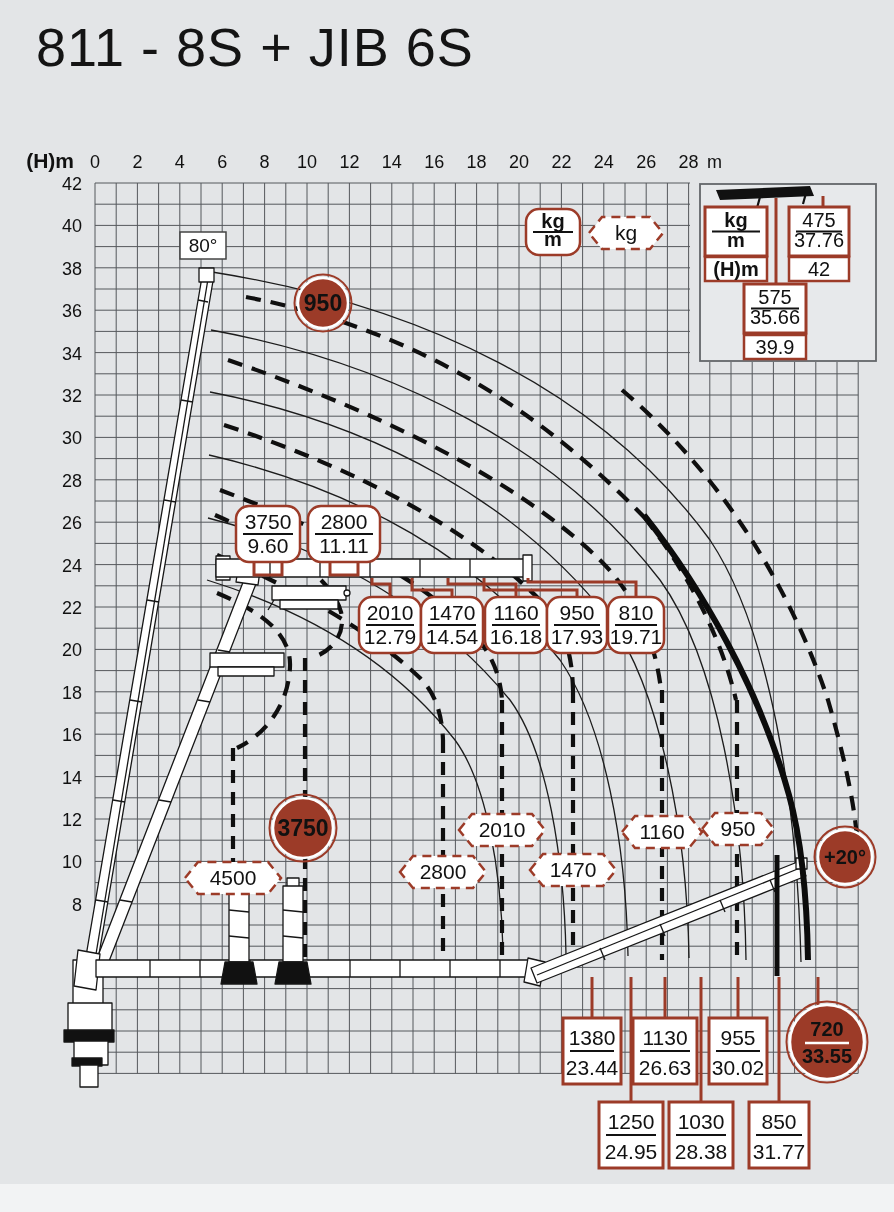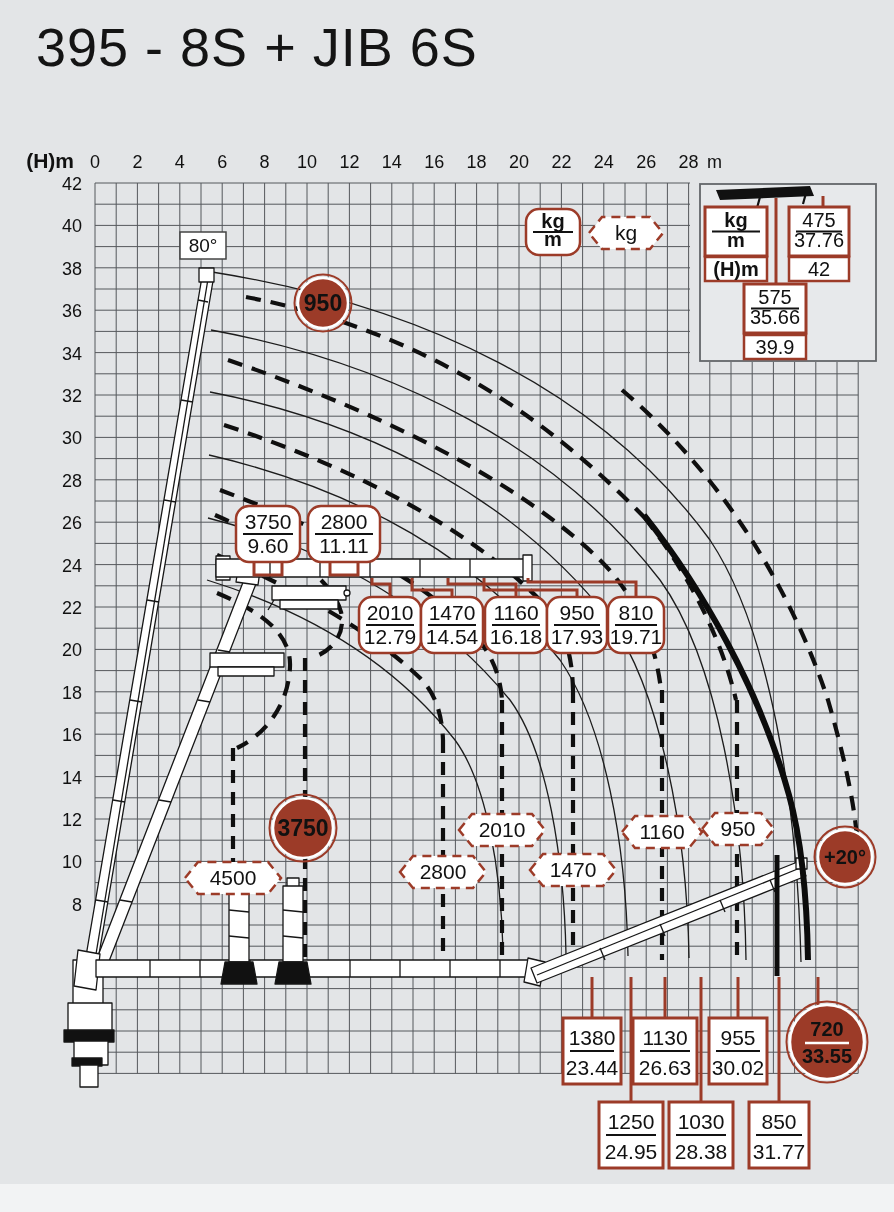--- a/index.html
+++ b/index.html
@@ -13,21 +13,21 @@
     position:absolute;left:36px;top:16px;
     font-size:54px;font-weight:400;color:#141414;letter-spacing:1px;
   }
   svg text{font-family:"Liberation Sans",sans-serif;fill:#111;}
 </style>
 </head>
 <body>
 
 
 
-<div id="title">395 - 8S + JIB 6S</div>
+<div id="title">811 - 8S + JIB 6S</div>
 
 <svg id="svg" width="894" height="1212" viewBox="0 0 894 1212">
 
   <rect x="0" y="1184" width="894" height="28" fill="#f2f3f4"></rect>
 
   <g id="grid">
       <line x1="95" y1="183" x2="95" y2="1073.4" stroke="#55585C" stroke-width="1"></line>
       <line x1="116.2" y1="183" x2="116.2" y2="1073.4" stroke="#55585C" stroke-width="1"></line>
       <line x1="137.4" y1="183" x2="137.4" y2="1073.4" stroke="#55585C" stroke-width="1"></line>
       <line x1="158.6" y1="183" x2="158.6" y2="1073.4" stroke="#55585C" stroke-width="1"></line>

